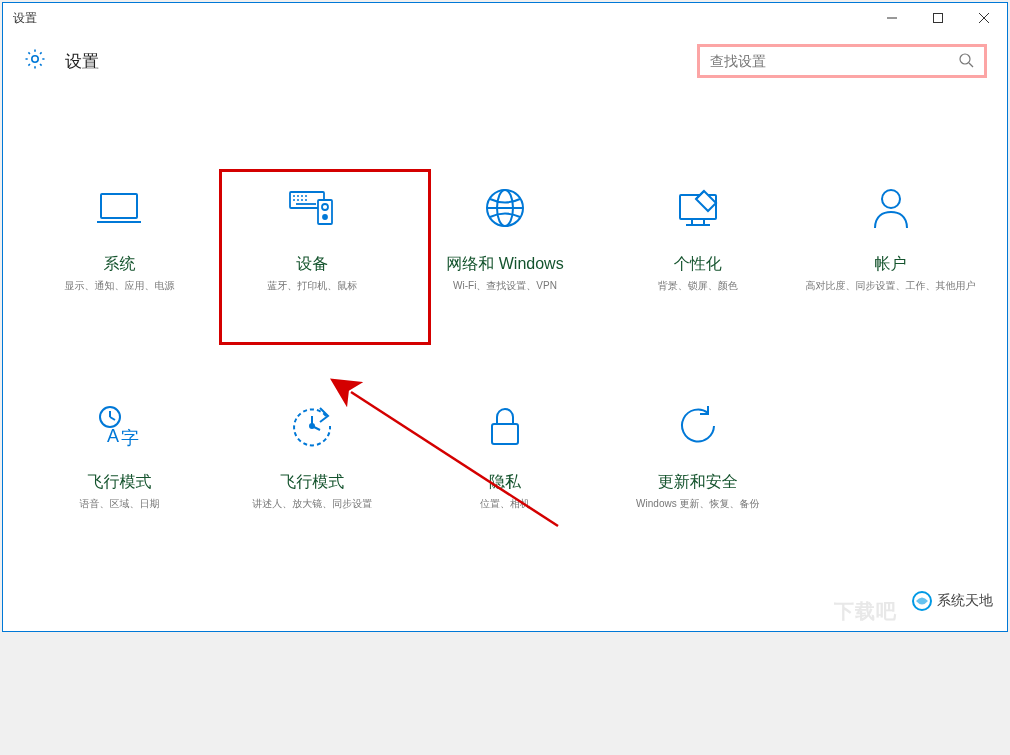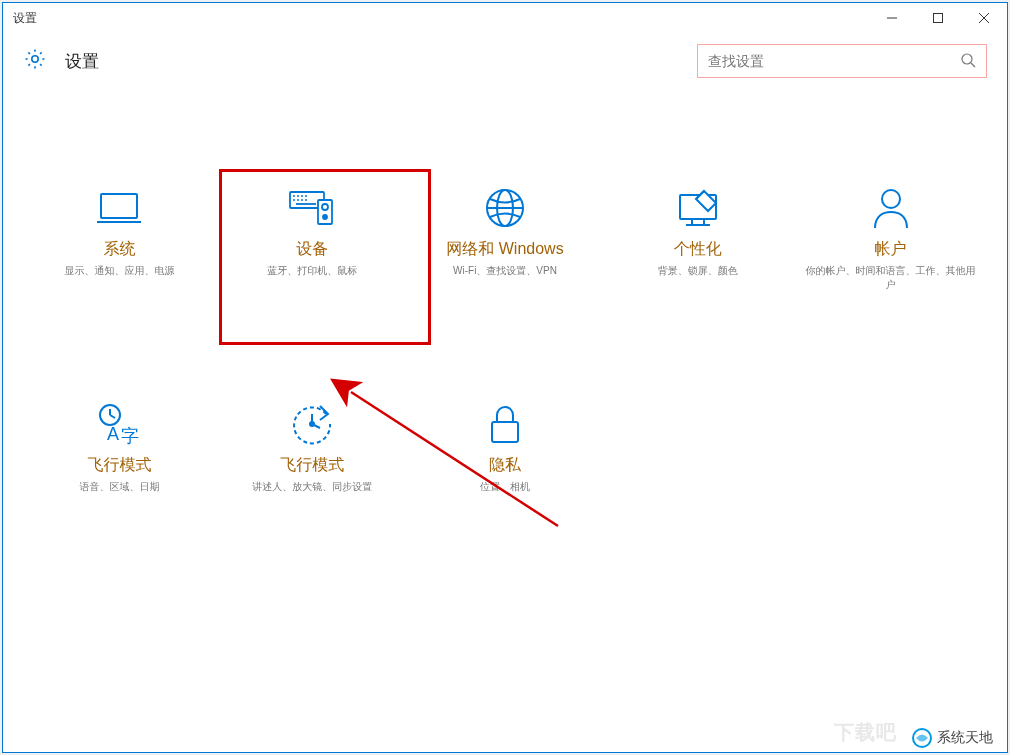--- a/index.html
+++ b/index.html
@@ -7,21 +7,21 @@
     font-family: "Microsoft YaHei", "Segoe UI", sans-serif;
     background: #f0f0f0;
     width: 1010px;
     height: 755px;
     position: relative;
     overflow: hidden;
   }
   .window {
     position: absolute;
     left: 2px; top: 2px;
-    width: 1006px; height: 751px;
+    width: 1006px; height: 630px;
     background: #ffffff;
     border: 1px solid #0078d7;
   }
   .titlebar {
     height: 30px;
     display: flex;
     align-items: center;
     padding-left: 10px;
     font-size: 12px;
     color: #333;
@@ -39,21 +39,21 @@
     height: 56px;
     display: flex;
     align-items: center;
     padding: 0 20px;
   }
   .gear-icon { color: #0078d7; margin-right: 18px; }
   .app-title { font-size: 17px; font-weight: 400; color: #222; flex: 0 0 auto; }
   .header-spacer { flex: 1; }
   .search-box {
     width: 290px; height: 34px;
-    border: 1px solid #fca5a5;
+    border: 3px solid #fca5a5;
     display: flex; align-items: center;
     padding: 0 10px;
     color: #666;
     font-size: 14px;
   }
   .search-box input {
     flex: 1; border: none; outline: none;
     font-size: 14px; color: #333;
     font-family: inherit;
     background: transparent;
@@ -74,42 +74,42 @@
     cursor: default;
     padding: 4px 6px;
   }
   .tile-icon {
     height: 50px;
     display: flex; align-items: center; justify-content: center;
     color: #0078d7;
   }
   .tile-title {
     font-size: 16px;
-    color: #a16207;
-    margin-top: 6px;
+    color: #14532d;
+    margin-top: 21px;
   }
   .tile-desc {
     font-size: 10px;
     color: #777;
     margin-top: 4px;
     max-width: 170px;
     line-height: 1.35;
   }
   .highlight-box {
     position: absolute;
     border: 3px solid #d40000;
     pointer-events: none;
   }
   .arrow-overlay {
     position: absolute;
     pointer-events: none;
   }
   .watermark {
     position: absolute;
-    right: 6px; bottom: 0;
+    right: 6px; bottom: 16px;
     display: flex; align-items: center;
     padding: 3px 8px;
     background: rgba(255,255,255,0.9);
     border-top-left-radius: 6px;
     font-size: 14px;
     color: #444;
   }
   .watermark-icon {
     width: 22px; height: 22px;
     margin-right: 4px;
@@ -234,21 +234,21 @@
     </div>
 
     <div class="tile">
       <div class="tile-icon">
         <svg width="40" height="44" viewBox="0 0 40 44" fill="none" stroke="currentColor" stroke-width="2">
           <circle cx="20" cy="13" r="9"></circle>
           <path d="M4 42 C4 30 12 26 20 26 C28 26 36 30 36 42"></path>
         </svg>
       </div>
       <div class="tile-title">帐户</div>
-      <div class="tile-desc">你的帐户、时间和语言、工作、其他用户</div>
+      <div class="tile-desc">高对比度、同步设置、工作、其他用户</div>
     </div>
 
     <div class="tile">
       <div class="tile-icon">
         <svg width="48" height="44" viewBox="0 0 48 44" fill="none" stroke="currentColor" stroke-width="2">
           <circle cx="15" cy="13" r="10"></circle>
           <line x1="15" y1="7" x2="15" y2="13"></line>
             <line x1="15" y1="13" x2="20" y2="16"></line>
           <text x="12" y="38" font-size="18" fill="currentColor" stroke="none" font-family="sans-serif">A</text>
           <text x="26" y="40" font-size="18" fill="currentColor" stroke="none" font-family="sans-serif">字</text>
@@ -276,20 +276,30 @@
       <div class="tile-icon">
         <svg width="36" height="44" viewBox="0 0 36 44" fill="none" stroke="currentColor" stroke-width="2">
           <rect x="5" y="20" width="26" height="20" rx="2"></rect>
           <path d="M10 20 V13 a8 8 0 0 1 16 0 V20"></path>
         </svg>
       </div>
       <div class="tile-title">隐私</div>
       <div class="tile-desc">位置、相机</div>
     </div>
 
+    <div class="tile">
+      <div class="tile-icon">
+        <svg width="44" height="44" viewBox="0 0 44 44" fill="none" stroke="currentColor" stroke-width="2">
+          <path d="M38 22 A16 16 0 1 1 32 9"></path>
+          <polyline points="32,2 32,10 24,10" fill="none"></polyline>
+        </svg>
+      </div>
+      <div class="tile-title">更新和安全</div>
+      <div class="tile-desc">Windows 更新、恢复、备份</div>
+    </div>
 
     <div></div>
   </div>
 
   <div class="highlight-box" style="left:216px; top:166px; width:212px; height:176px;"></div>
 
   <svg class="arrow-overlay" style="left:0; top:0;" width="1006" height="751">
     <defs>
       <marker id="ah" markerWidth="12" markerHeight="12" refX="2" refY="6" orient="auto">
         <path d="M0,0 L12,6 L0,12 L3,6 Z" fill="#d40000"></path>

